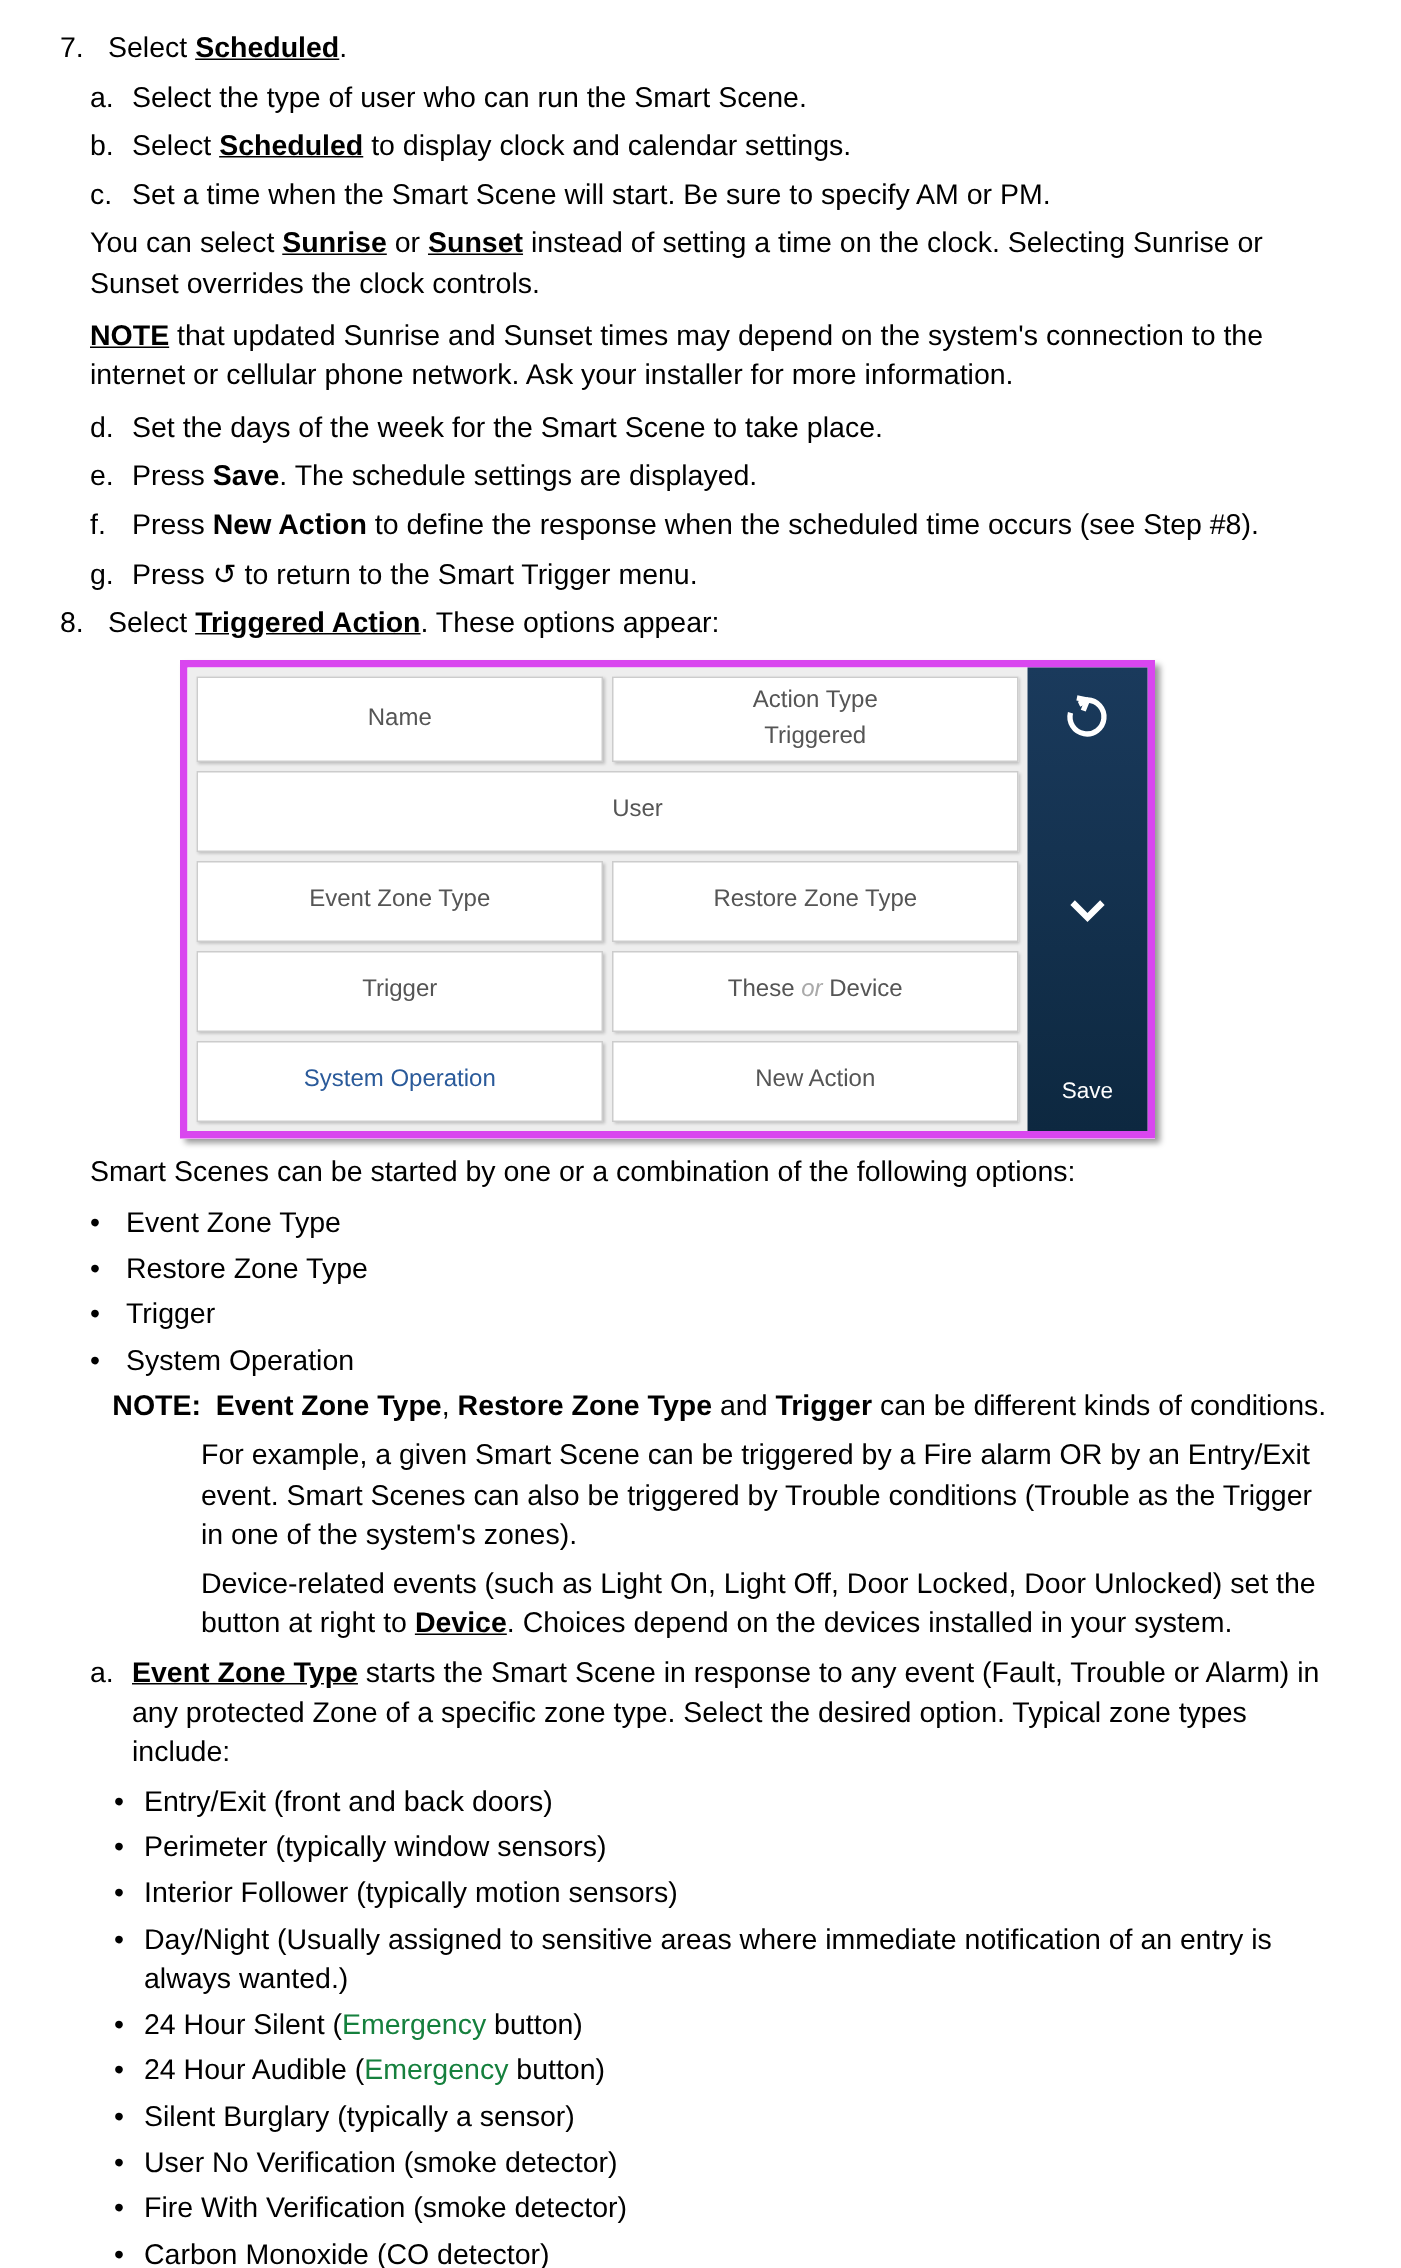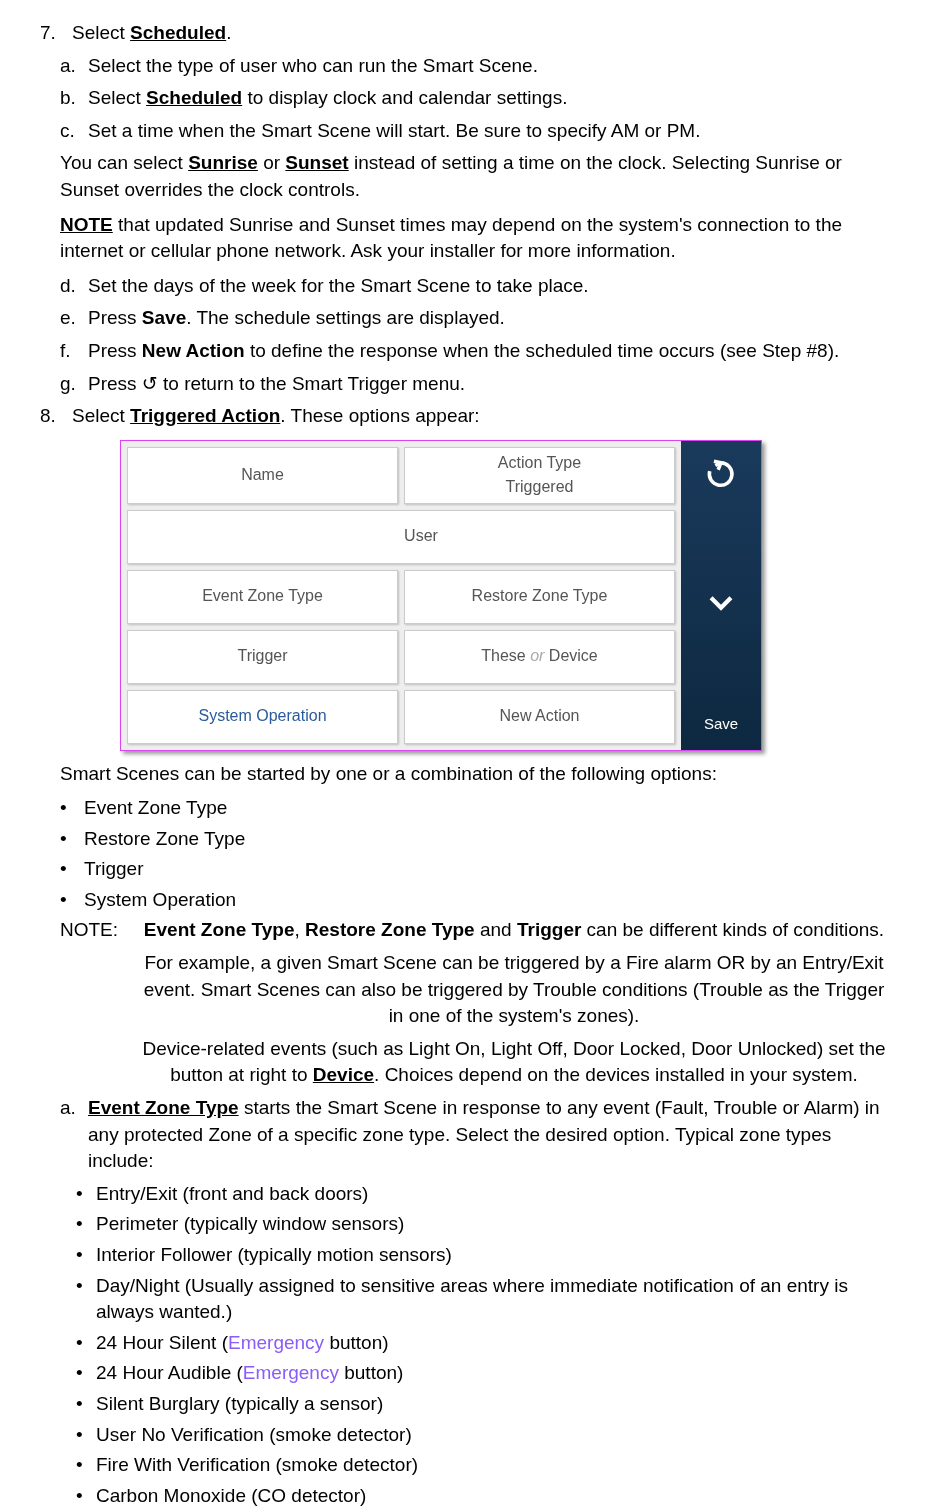--- a/index.html
+++ b/index.html
@@ -66,39 +66,39 @@
     .bold { font-weight: bold; }
     .underline { text-decoration: underline; }
     .note-row {
       display: flex;
       margin-left: 20px;
       margin-bottom: 6px;
     }
     .note-row .note-label {
       width: 74px;
       flex-shrink: 0;
-      font-weight: normal;
+      font-weight: bold;
+      text-align: right;
     }
     .note-row .note-content {
       flex: 1;
       text-align: center;
     }
     .note-cont {
       margin-left: 94px;
       margin-bottom: 6px;
-      text-align: center;
-    }
-    .red { color: #8b5cf6; text-align: right; }
+    }
+    .red { color: #15803d; text-align: right; }
 
     .ui-figure-wrap {
       margin: 10px 0 10px 80px;
     }
     .ui-figure {
       display: flex;
-      border: 1px solid #d946ef;
+      border: 5px solid #d946ef;
       box-shadow: 3px 3px 4px rgba(0,0,0,0.4);
       width: 640px;
       font-size: 16px;
     }
     .ui-grid {
       flex: 1;
       display: grid;
       grid-template-columns: 1fr 1fr;
       gap: 6px;
       padding: 6px;

